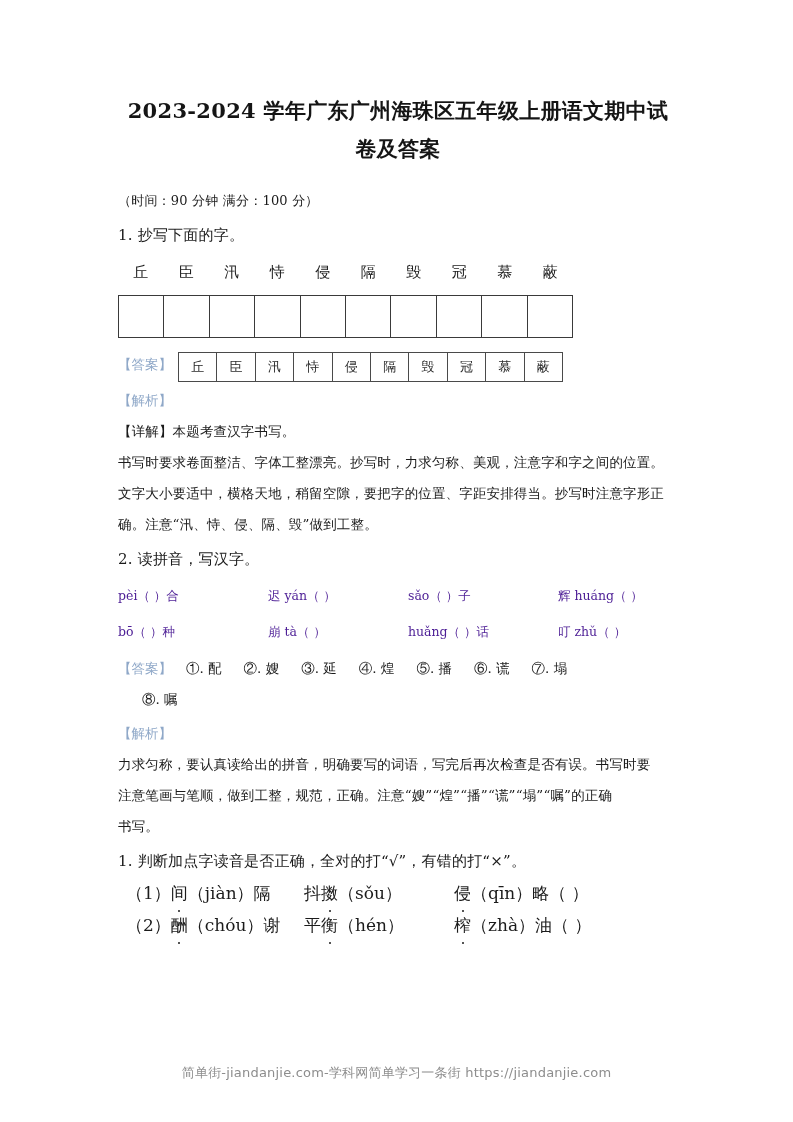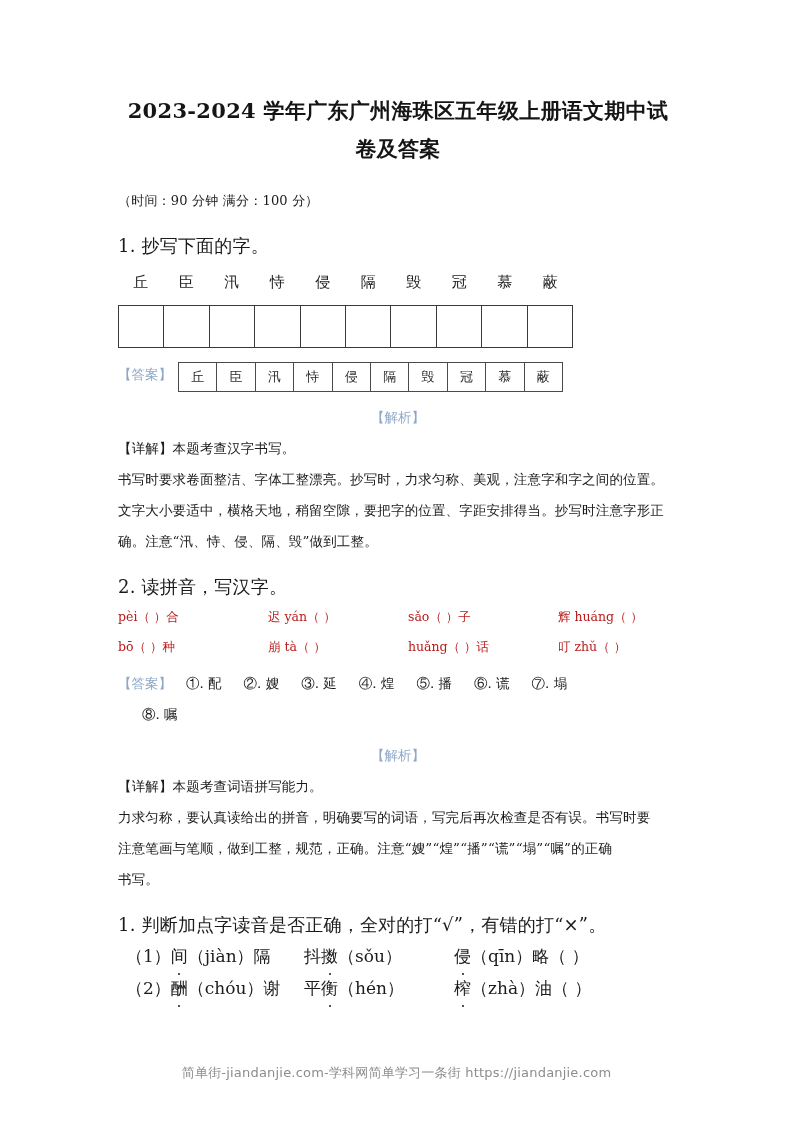--- a/index.html
+++ b/index.html
@@ -51,41 +51,40 @@
     letter-spacing: 0.2px;
   }
   .section-head {
     font-size: 13.5px;
     line-height: 30px;
     font-weight: bold;
     color: #111;
     margin-top: 6px;
   }
   .q-line {
-    font-size: 18px;
-    line-height: 31px;
-    color: #1b1b1b;
-    margin-top: 14px;
+    font-size: 15px;
+    line-height: 31px;
+    color: #1b1b1b;
+    margin-top: 4px;
     letter-spacing: 0.2px;
   }
   .para {
     font-size: 13.5px;
     line-height: 31px;
     color: #1b1b1b;
     text-align: justify;
     letter-spacing: 0.15px;
   }
   .tag-answer, .tag-analysis {
     color: #8fa8c8;
     font-size: 13.5px;
   }
   .tag-analysis-line {
     line-height: 31px;
-    margin-top: 9px;
-    text-align: center;
+    margin-top: 2px;
   }
 
   
   .char-row {
     display: flex;
     margin-top: 8px;
     width: 455px;
     font-size: 15px;
     line-height: 26px;
   }
@@ -134,23 +133,24 @@
     vertical-align: middle;
     font-size: 13px;
     color: #2a2a2a;
     padding: 0;
     font-family: "DejaVu Serif", "Liberation Serif", serif;
   }
 
   
   .pinyin-row {
     display: flex;
+    margin-top: 6px;
     font-size: 12.5px;
     line-height: 30px;
-    color: #b91c1c;
+    color: #4c1d95;
     width: 560px;
   }
   .pinyin-row .cell {
     white-space: nowrap;
   }
   .pinyin-row .c1 { width: 150px; }
   .pinyin-row .c2 { width: 150px; }
   .pinyin-row .c3 { width: 140px; }
   .pinyin-row .c4 { width: 120px; }
   .py { font-family: "DejaVu Serif", "Liberation Serif", serif; }
@@ -319,21 +319,20 @@
       <span class="ans-item">⑤. 播</span>
       <span class="ans-item">⑥. 谎</span>
       <span class="ans-item">⑦. 塌</span>
       <span class="ans-wrap-2">⑧. 嘱</span>
     </div>
 
     <div class="tag-analysis-line">
       <span class="tag-analysis">【解析】</span>
     </div>
 
-    <div class="para">【详解】本题考查词语拼写能力。</div>
     <div class="para">力求匀称，要认真读给出的拼音，明确要写的词语，写完后再次检查是否有误。书写时要</div>
     <div class="para">注意笔画与笔顺，做到工整，规范，正确。注意“嫂”“煌”“播”“谎”“塌”“嘱”的正确</div>
     <div class="para">书写。</div>
 
     <div class="q-line">1. 判断加点字读音是否正确，全对的打“√”，有错的打“×”。</div>
 
     <div class="opt-row">
       <span class="o1"><span>（1）</span><span class="dotted">间</span><span>（jiàn）隔</span></span>
       <span class="o2"><span>抖</span><span class="dotted">擞</span><span>（sǒu）</span></span>
       <span class="o3"><span class="dotted">侵</span><span>（qīn）略（        ）</span></span>

